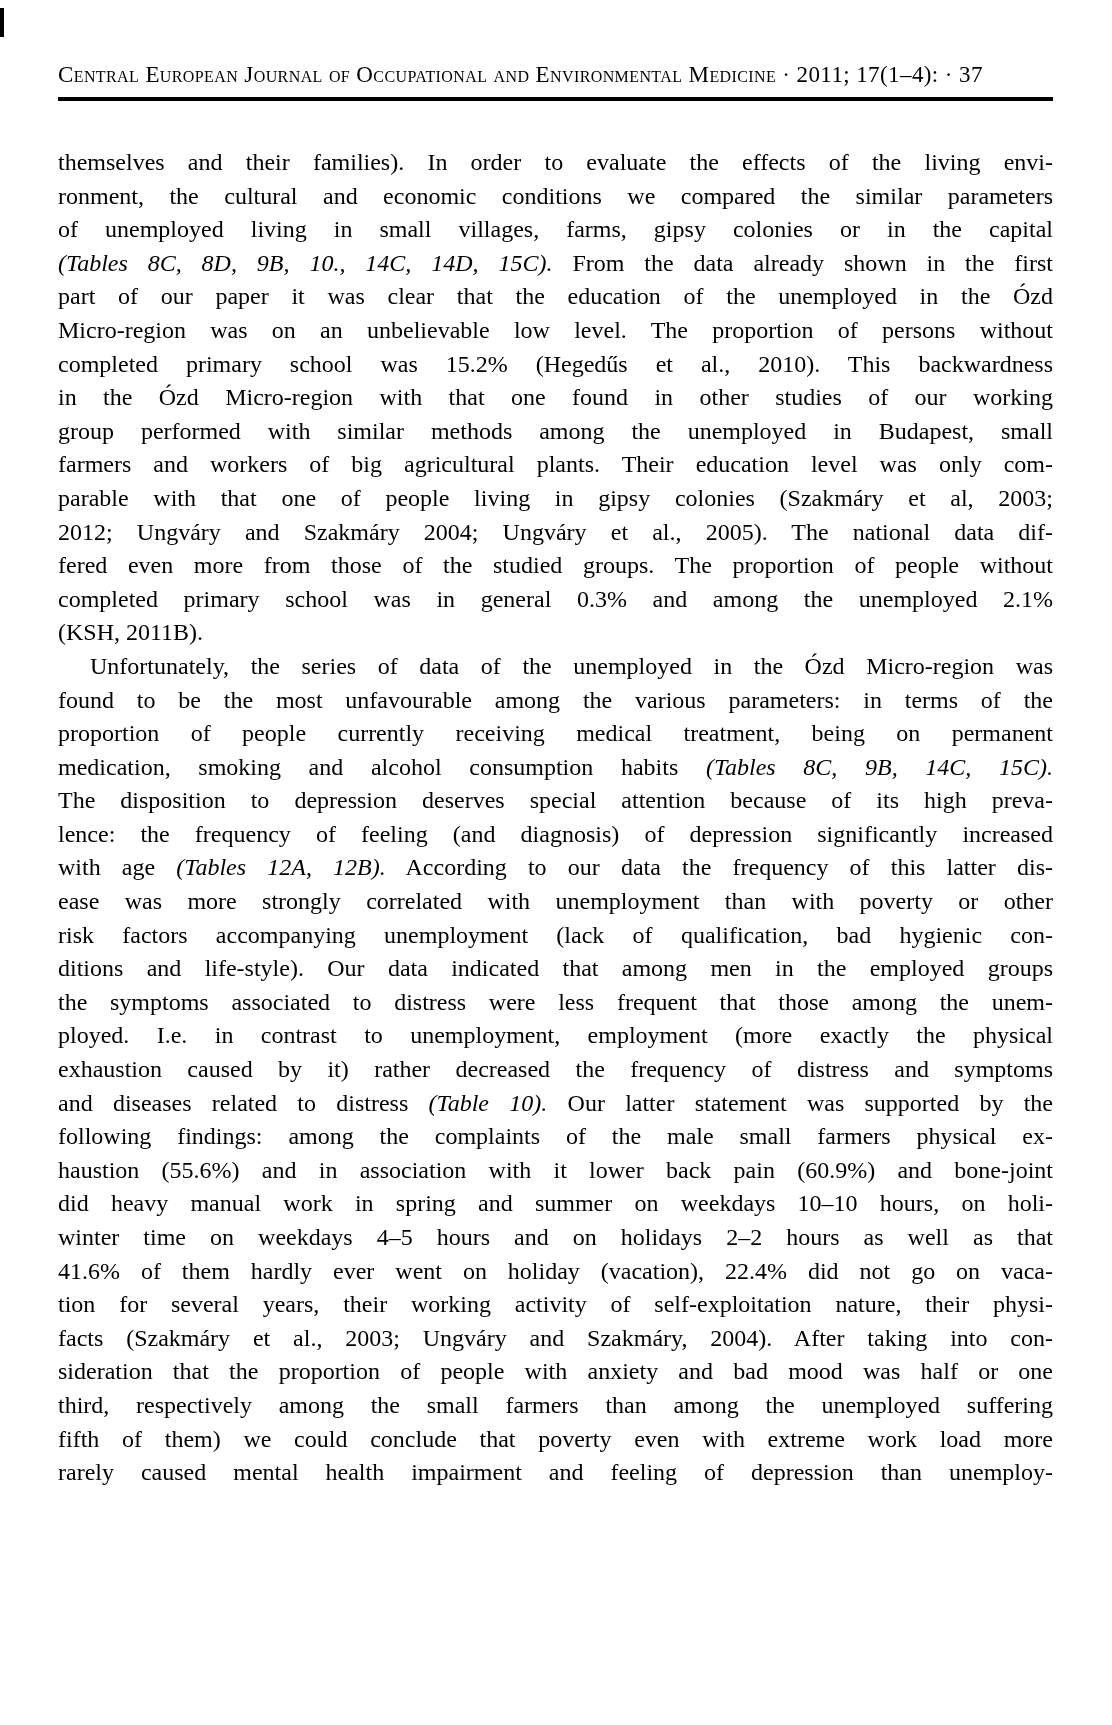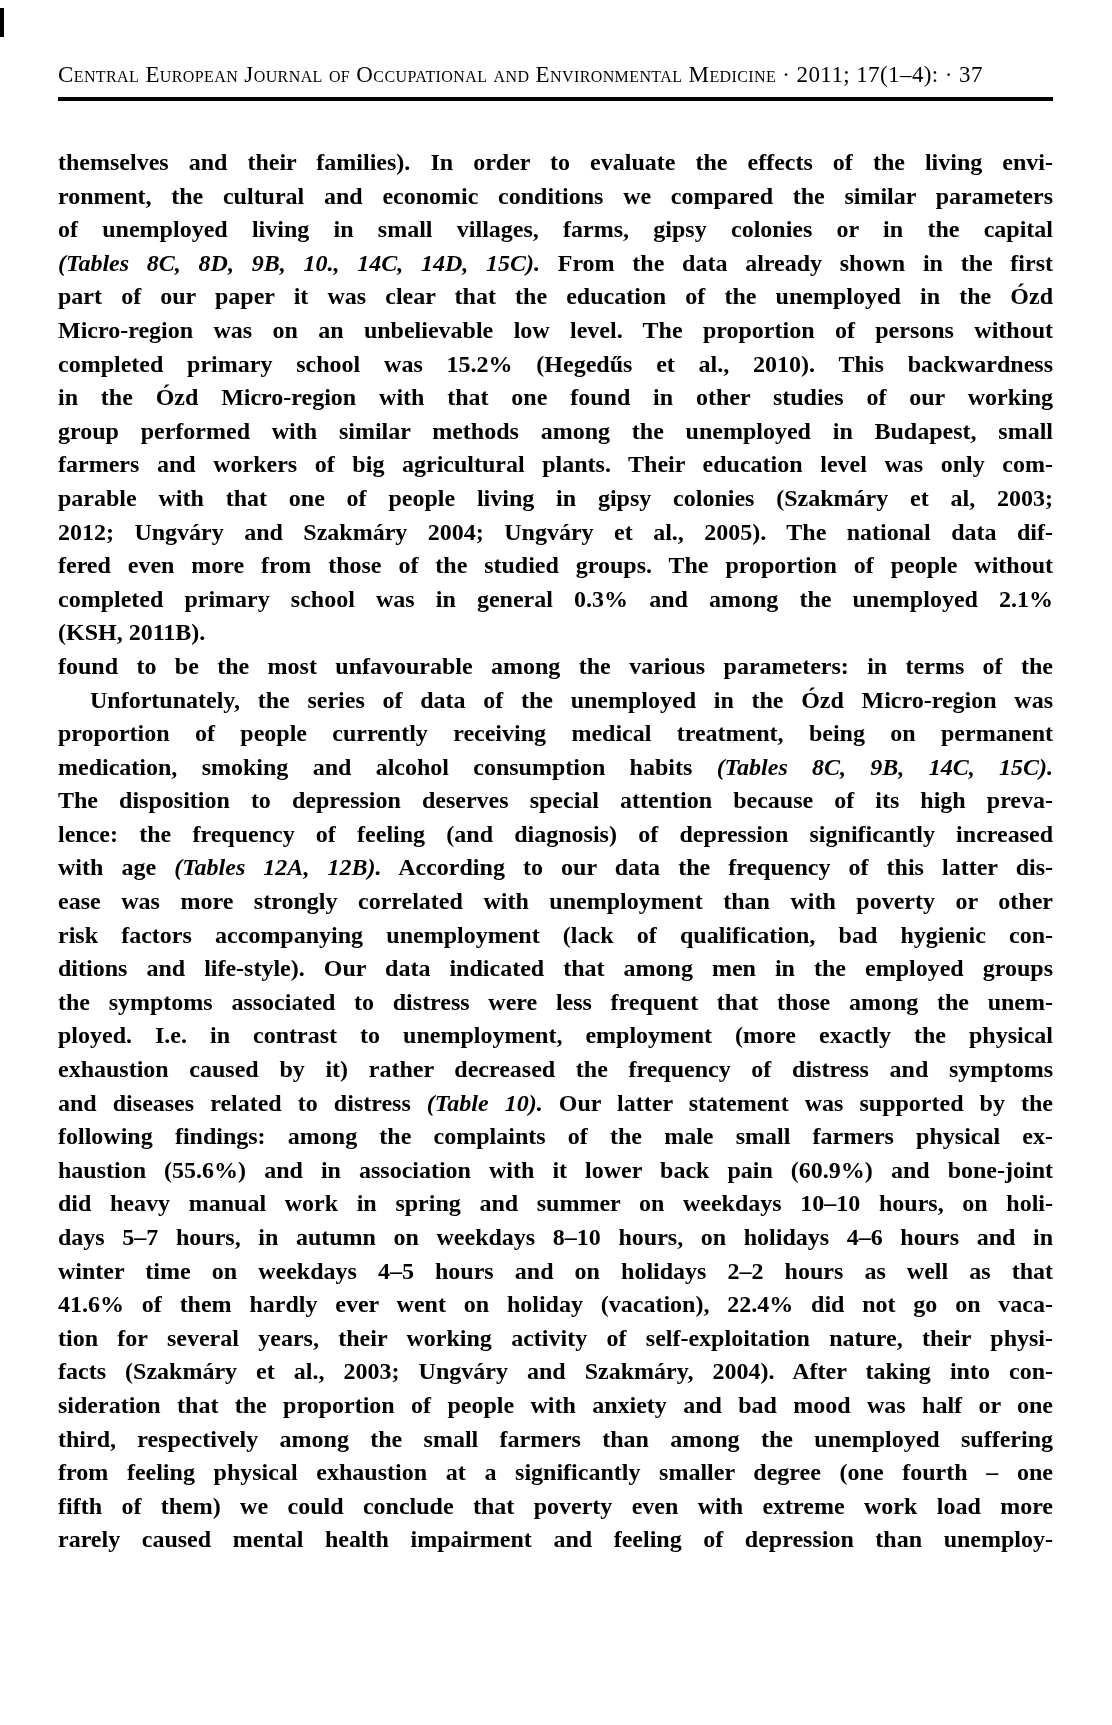--- a/index.html
+++ b/index.html
@@ -24,21 +24,21 @@
   }
   .header-rule {
     position: absolute; left: 58px; top: 97px; width: 995px; height: 4px;
     background: #000;
   }
   .article-text {
     position: absolute; left: 58px; top: 146px; width: 995px;
     font-size: 24px;
     line-height: 33.6px;
   }
-  .paragraph { margin: 0; padding: 0; font-weight: bold; }
+  .paragraph { margin: 0; padding: 0; }
   .line {
     height: 33.6px;
     overflow: hidden;
     text-align: justify;
     text-align-last: justify;
   }
   .line.last-left { text-align-last: left; }
   .line.indent { text-indent: 32px; }
   .line em { font-style: italic; }
 </style>
@@ -64,41 +64,39 @@
       <div class="line">in the Ózd Micro-region with that one found in other studies of our working</div>
       <div class="line">group performed with similar methods among the unemployed in Budapest, small</div>
       <div class="line">farmers and workers of big agricultural plants. Their education level was only com-</div>
       <div class="line">parable with that one of people living in gipsy colonies (Szakmáry et al, 2003;</div>
       <div class="line">2012; Ungváry and Szakmáry 2004; Ungváry et al., 2005). The national data dif-</div>
       <div class="line">fered even more from those of the studied groups. The proportion of people without</div>
       <div class="line">completed primary school was in general 0.3% and among the unemployed 2.1%</div>
       <div class="line last-left">(KSH, 2011B).</div>
     </div>
     <div class="paragraph">
+      <div class="line indent">Unfortunately, the series of data of the unemployed in the Ózd Micro-region was</div>
       <div class="line">found to be the most unfavourable among the various parameters: in terms of the</div>
-      <div class="line indent">Unfortunately, the series of data of the unemployed in the Ózd Micro-region was</div>
       <div class="line">proportion of people currently receiving medical treatment, being on permanent</div>
       <div class="line">medication, smoking and alcohol consumption habits <em>(Tables 8C, 9B, 14C, 15C).</em></div>
       <div class="line">The disposition to depression deserves special attention because of its high preva-</div>
       <div class="line">lence: the frequency of feeling (and diagnosis) of depression significantly increased</div>
       <div class="line">with age <em>(Tables 12A, 12B).</em> According to our data the frequency of this latter dis-</div>
       <div class="line">ease was more strongly correlated with unemployment than with poverty or other</div>
       <div class="line">risk factors accompanying unemployment (lack of qualification, bad hygienic con-</div>
       <div class="line">ditions and life-style). Our data indicated that among men in the employed groups</div>
       <div class="line">the symptoms associated to distress were less frequent that those among the unem-</div>
       <div class="line">ployed. I.e. in contrast to unemployment, employment (more exactly the physical</div>
       <div class="line">exhaustion caused by it) rather decreased the frequency of distress and symptoms</div>
       <div class="line">and diseases related to distress <em>(Table 10).</em> Our latter statement was supported by the</div>
       <div class="line">following findings: among the complaints of the male small farmers physical ex-</div>
       <div class="line">haustion (55.6%) and in association with it lower back pain (60.9%) and bone-joint</div>
       <div class="line">did heavy manual work in spring and summer on weekdays 10–10 hours, on holi-</div>
-      <div class="line">days 5–7 hours, in autumn on weekdays 8–10 hours, on holidays 4–6 hours and in</div>
       <div class="line">winter time on weekdays 4–5 hours and on holidays 2–2 hours as well as that</div>
       <div class="line">41.6% of them hardly ever went on holiday (vacation), 22.4% did not go on vaca-</div>
       <div class="line">tion for several years, their working activity of self-exploitation nature, their physi-</div>
       <div class="line">facts (Szakmáry et al., 2003; Ungváry and Szakmáry, 2004). After taking into con-</div>
       <div class="line">sideration that the proportion of people with anxiety and bad mood was half or one</div>
       <div class="line">third, respectively among the small farmers than among the unemployed suffering</div>
-      <div class="line">from feeling physical exhaustion at a significantly smaller degree (one fourth – one</div>
       <div class="line">fifth of them) we could conclude that poverty even with extreme work load more</div>
       <div class="line">rarely caused mental health impairment and feeling of depression than unemploy-</div>
     </div>
   </div>
 
 </body></html>

